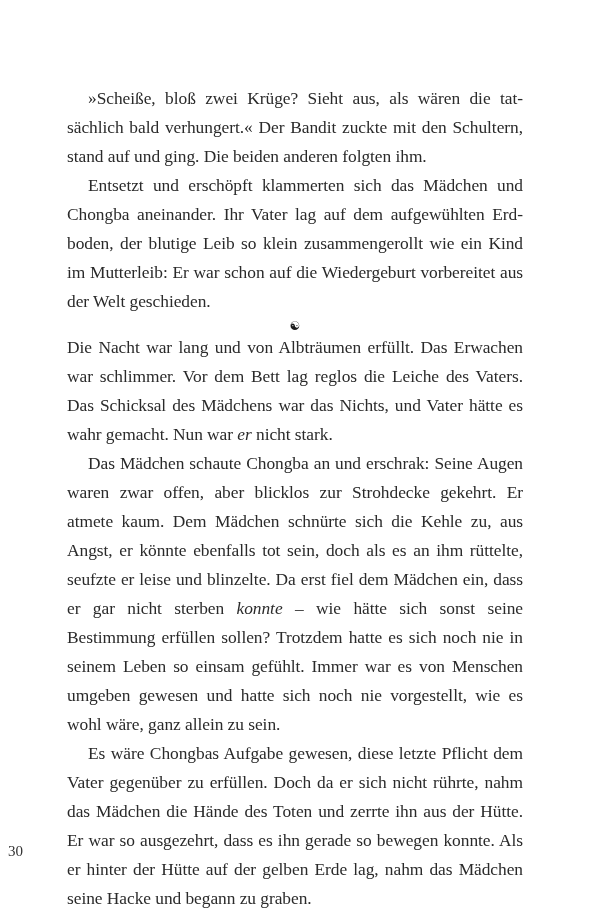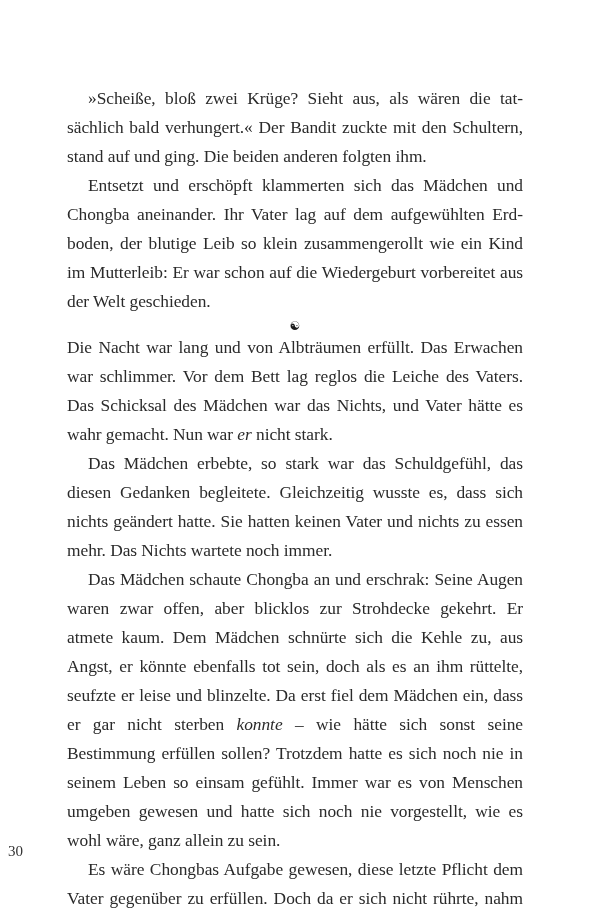--- a/index.html
+++ b/index.html
@@ -60,20 +60,19 @@
 </head>
 <body>
 
 <div class="page">
   <div id="before-break">
       <p class="para indent"><span>»Scheiße, bloß zwei Krüge? Sieht aus, als wären die tat­sächlich bald verhungert.« Der Bandit zuckte mit den Schul­tern, stand auf und ging. Die beiden anderen folgten ihm.</span></p>
       <p class="para indent"><span>Entsetzt und erschöpft klammerten sich das Mädchen und Chongba aneinander. Ihr Vater lag auf dem aufgewühlten Erd­boden, der blutige Leib so klein zusammengerollt wie ein Kind im Mutterleib: Er war schon auf die Wiedergeburt vorbereitet aus der Welt geschieden.</span></p>
     </div>
   <span class="ornament">☯</span>
   <div id="after-break">
-      <p class="para"><span>Die Nacht war lang und von Albträumen erfüllt. Das Erwa­chen war schlimmer. Vor dem Bett lag reglos die Leiche des Vaters. Das Schicksal des Mädchen war das Nichts, und Vater hätte es wahr gemacht. Nun war </span><em>er</em><span> nicht stark.</span></p>
-      <p class="para indent"><span>Das Mädchen erbebte, so stark war das Schuldgefühl, das diesen Gedanken begleitete. Gleichzeitig wusste es, dass sich nichts geändert hatte. Sie hatten keinen Vater und nichts zu essen mehr. Das Nichts wartete noch immer.</span></p>
+      <p class="para"><span>Die Nacht war lang und von Albträumen erfüllt. Das Erwa­chen war schlimmer. Vor dem Bett lag reglos die Leiche des Vaters. Das Schicksal des Mädchens war das Nichts, und Vater hätte es wahr gemacht. Nun war </span><em>er</em><span> nicht stark.</span></p>
       <p class="para indent"><span>Das Mädchen schaute Chongba an und erschrak: Seine Au­gen waren zwar offen, aber blicklos zur Strohdecke gekehrt. Er atmete kaum. Dem Mädchen schnürte sich die Kehle zu, aus Angst, er könnte ebenfalls tot sein, doch als es an ihm rüttelte, seufzte er leise und blinzelte. Da erst fiel dem Mädchen ein, dass er gar nicht sterben </span><em>konnte</em><span> – wie hätte sich sonst seine Bestimmung erfüllen sollen? Trotzdem hatte es sich noch nie in seinem Leben so einsam gefühlt. Immer war es von Men­schen umgeben gewesen und hatte sich noch nie vorgestellt, wie es wohl wäre, ganz allein zu sein.</span></p>
       <p class="para indent"><span>Es wäre Chongbas Aufgabe gewesen, diese letzte Pflicht dem Vater gegenüber zu erfüllen. Doch da er sich nicht rührte, nahm das Mädchen die Hände des Toten und zerrte ihn aus der Hütte. Er war so ausgezehrt, dass es ihn gerade so bewe­gen konnte. Als er hinter der Hütte auf der gelben Erde lag, nahm das Mädchen seine Hacke und begann zu graben.</span></p>
     </div>
 </div>
 
 <div class="page-number">30</div>
 
 </body></html>

